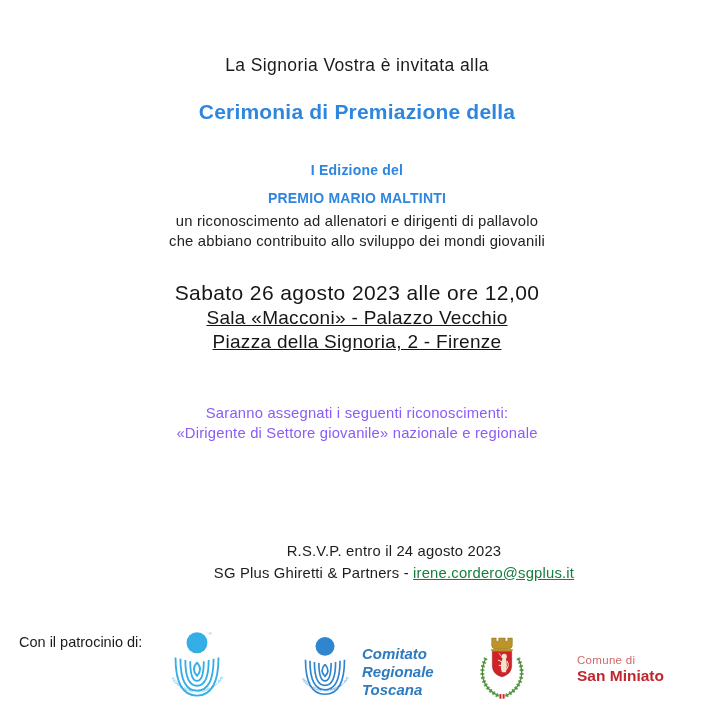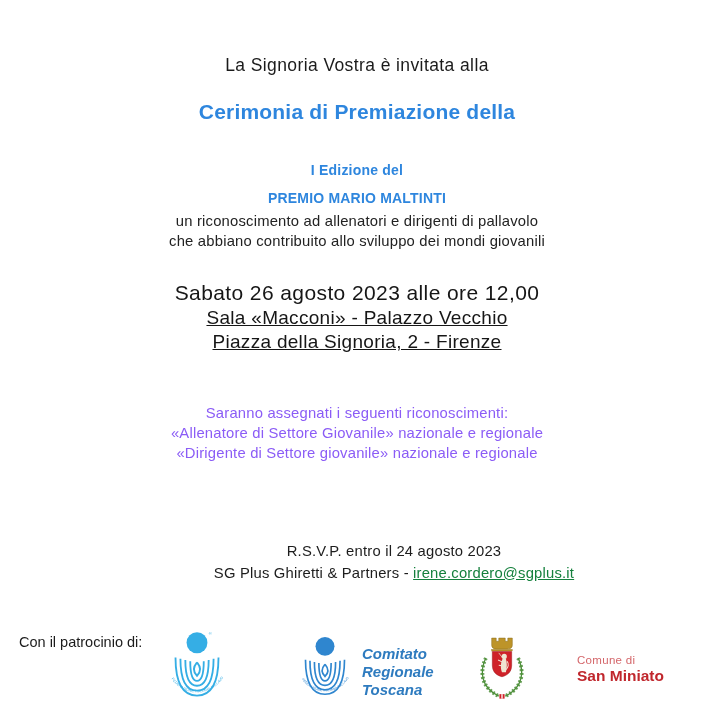--- a/index.html
+++ b/index.html
@@ -168,21 +168,20 @@
   </div>
 
   <div class="abs when">
     <div class="date-line">Sabato 26 agosto 2023 alle ore 12,00</div>
     <div class="venue-line">Sala «Macconi» - Palazzo Vecchio</div>
     <div class="venue-line">Piazza della Signoria, 2 - Firenze</div>
   </div>
 
   <div class="abs awards">
     <div>Saranno assegnati i seguenti riconoscimenti:</div>
-    <div>«Allenatore di Settore Giovanile» nazionale e regionale</div>
     <div>«Dirigente di Settore giovanile» nazionale e regionale</div>
   </div>
 
   <div class="abs rsvp">
     <div>R.S.V.P. entro il 24 agosto 2023</div>
     <div>
       <span>SG Plus Ghiretti &amp; Partners - </span><a href="#">irene.cordero@sgplus.it</a>
     </div>
   </div>
 

